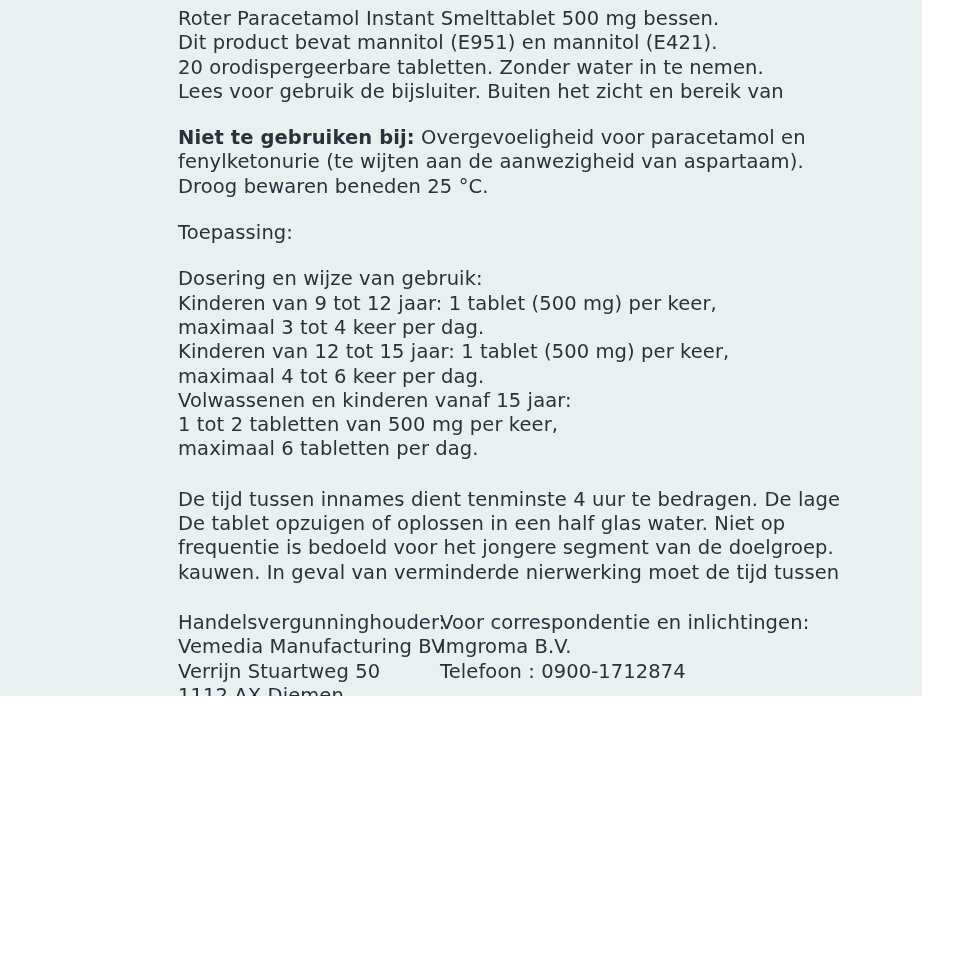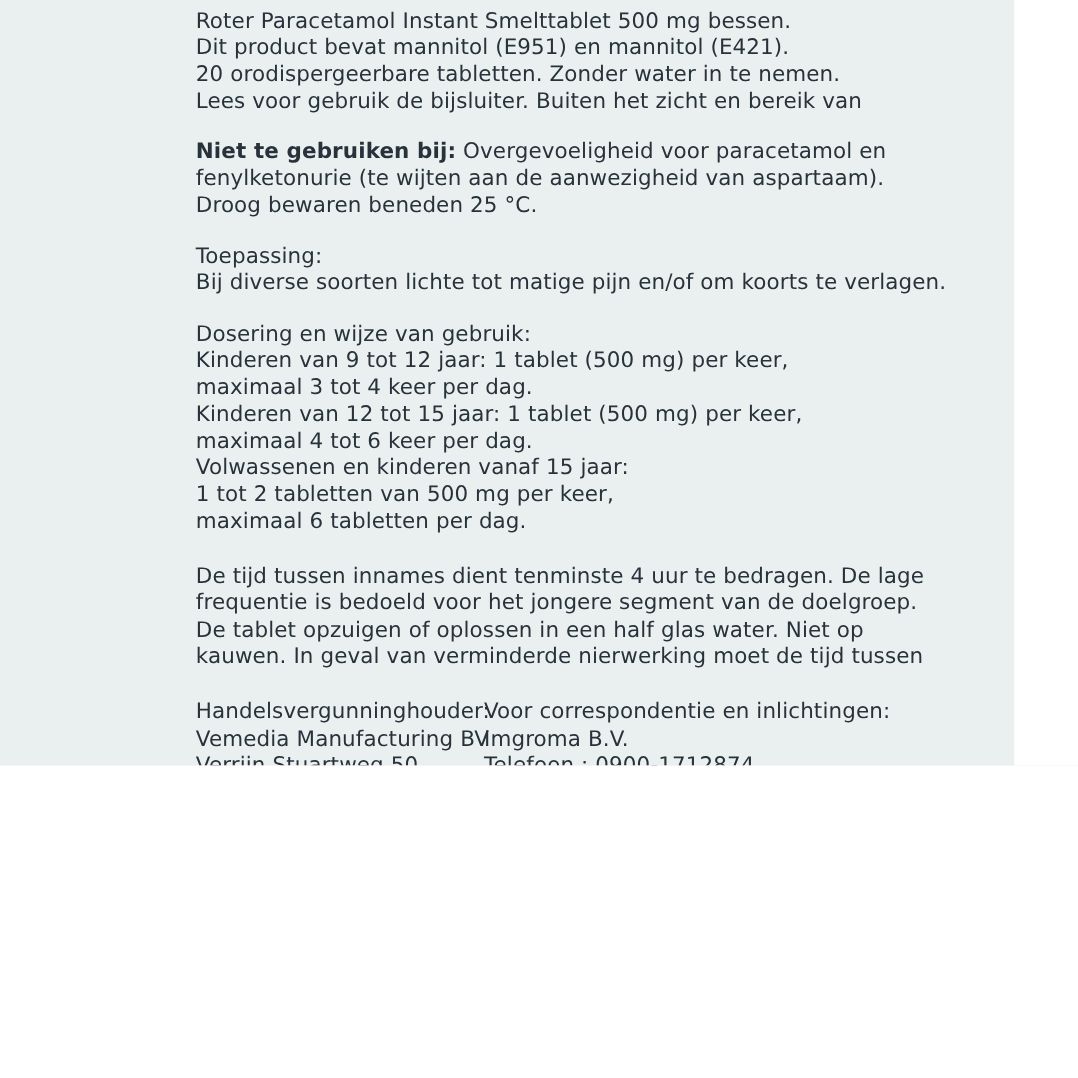--- a/index.html
+++ b/index.html
@@ -4,21 +4,21 @@
 <style>
   html, body {
     margin: 0;
     padding: 0;
     background: #ffffff;
   }
   #page {
     position: relative;
     width: 980px;
     height: 696px;
-    background: #e5e5e5;
+    background: #d946ef;
     overflow: hidden;
     font-family: "DejaVu Sans", sans-serif;
   }
   
   #panel {
     position: absolute;
     left: 0;
     top: 0;
     width: 922px;
     height: 980px;
@@ -142,42 +142,41 @@
     <div class="block">
       <div class="line"><span class="inline-head">Niet te gebruiken bij:</span><span> Overgevoeligheid voor paracetamol en</span></div>
       <div class="line">fenylketonurie (te wijten aan de aanwezigheid van aspartaam).</div>
       <div class="line">Droog bewaren beneden 25 °C.</div>
     </div>
 
     <div class="gap-md"></div>
 
     <div class="block">
       <div class="line head">Toepassing:</div>
-      <div class="line">Bij diverse soorten lichte tot matige pijn en/of om koorts te verlagen.</div>
     </div>
 
     <div class="gap-md"></div>
 
     <div class="block">
       <div class="line head">Dosering en wijze van gebruik:</div>
       <div class="line">Kinderen van 9 tot 12 jaar: 1 tablet (500 mg) per keer,</div>
       <div class="line">maximaal 3 tot 4 keer per dag.</div>
       <div class="line">Kinderen van 12 tot 15 jaar: 1 tablet (500 mg) per keer,</div>
       <div class="line">maximaal 4 tot 6 keer per dag.</div>
       <div class="line">Volwassenen en kinderen vanaf 15 jaar:</div>
       <div class="line">1 tot 2 tabletten van 500 mg per keer,</div>
       <div class="line">maximaal 6 tabletten per dag.</div>
     </div>
 
     <div class="gap-lg"></div>
 
     <div class="block">
       <div class="line">De tijd tussen innames dient tenminste 4 uur te bedragen. De lage</div>
+      <div class="line">De tablet opzuigen of oplossen in een half glas water. Niet op</div>
       <div class="line">frequentie is bedoeld voor het jongere segment van de doelgroep.</div>
-      <div class="line">De tablet opzuigen of oplossen in een half glas water. Niet op</div>
       <div class="line">kauwen. In geval van verminderde nierwerking moet de tijd tussen</div>
     </div>
 
     <div class="gap-lg"></div>
 
     <div class="block footer-cols">
       <div class="footer-col-left">
         <div class="line">Handelsvergunninghouder:</div>
         <div class="line">Vemedia Manufacturing BV</div>
         <div class="line">Verrijn Stuartweg 50</div>

